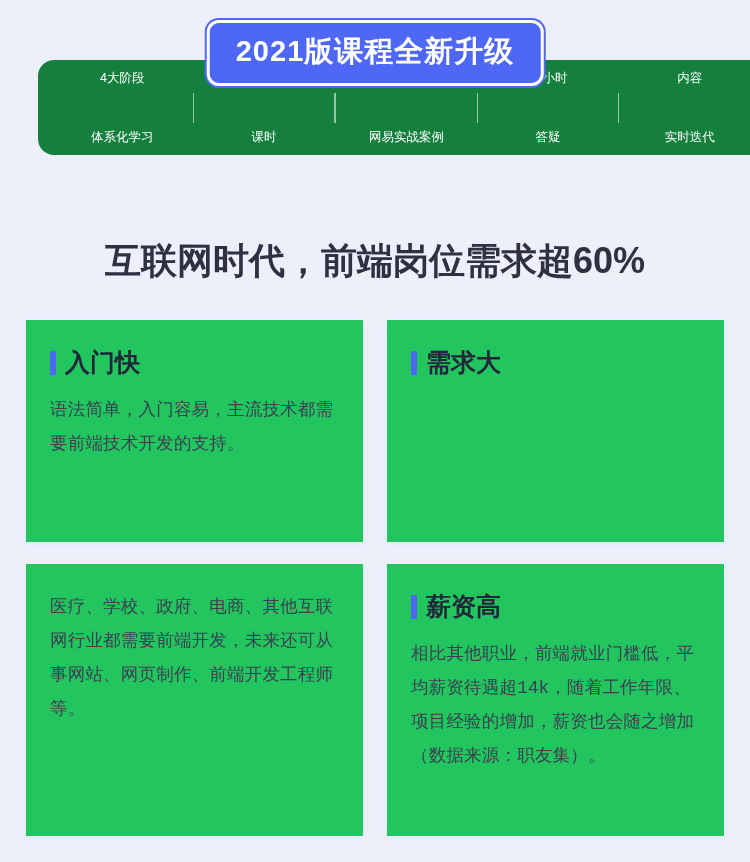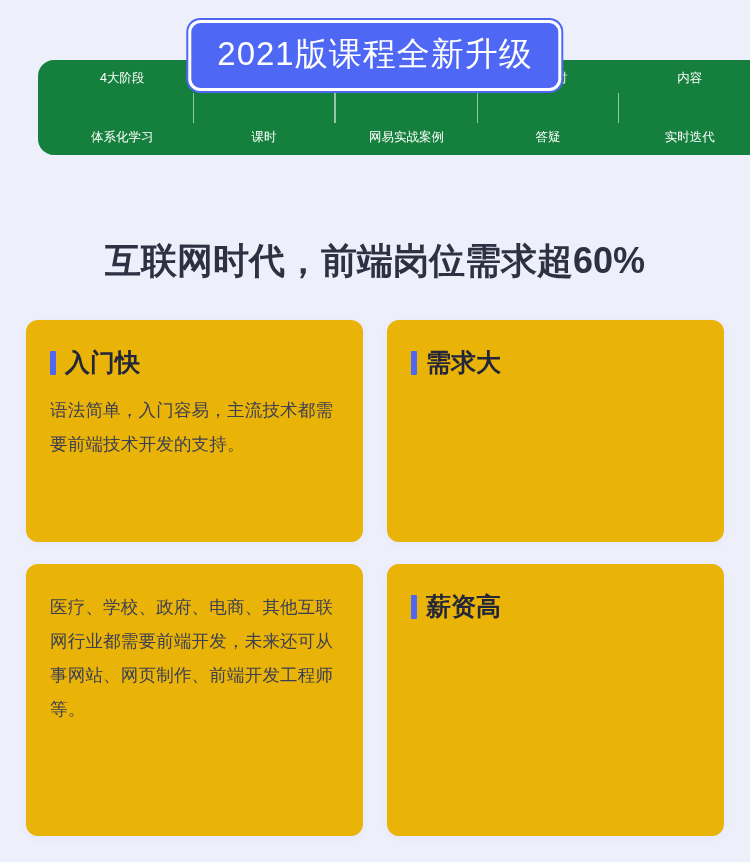--- a/index.html
+++ b/index.html
@@ -45,22 +45,22 @@
   .banner-title {
     position: absolute;
     top: 20px;
     left: 50%;
     transform: translateX(-50%);
     background: #4f67f5;
     border: 3px solid #ffffff;
     border-radius: 12px;
     padding: 9px 26px 11px 26px;
     color: #ffffff;
-    font-size: 33px;
-    font-weight: normal;
+    font-size: 29px;
+    font-weight: bold;
     letter-spacing: 1px;
     white-space: nowrap;
     z-index: 3;
     box-shadow: 0 0 0 2px #4f67f5;
   }
   .feature {
     flex: 1 1 0;
     text-align: center;
     color: #ffffff;
     font-size: 12.5px;
@@ -90,25 +90,26 @@
 
   
   .cards {
     display: grid;
     grid-template-columns: 1fr 1fr;
     gap: 22px 24px;
     padding: 0 26px;
     box-sizing: border-box;
   }
   .card {
-    background: #eab308;
-    border-radius: 12px;
+    background: #22c55e;
+    border-radius: 0;
     padding: 26px 24px 22px 24px;
     box-sizing: border-box;
     box-shadow: 0 2px 8px rgba(120,130,200,0.06);
+    font-family: Liberation Mono, monospace;
   }
   .card-title {
     display: flex;
     align-items: center;
     font-size: 25px;
     font-weight: bold;
     color: #22263a;
     margin-bottom: 14px;
   }
   .title-bar {
@@ -195,16 +196,17 @@
 
     <div class="card card-c">
       <div class="card-text">医疗、学校、政府、电商、其他互联网行业都需要前端开发，未来还可从事网站、网页制作、前端开发工程师等。</div>
     </div>
 
     <div class="card card-d">
       <div class="card-title">
         <span class="title-bar"></span>
         <span>薪资高</span>
       </div>
+      <div class="card-text">相比其他职业，前端就业门槛低，平均薪资待遇超14k，随着工作年限、项目经验的增加，薪资也会随之增加（数据来源：职友集）。</div>
     </div>
 
   </div>
 </div>
 
 </body></html>

